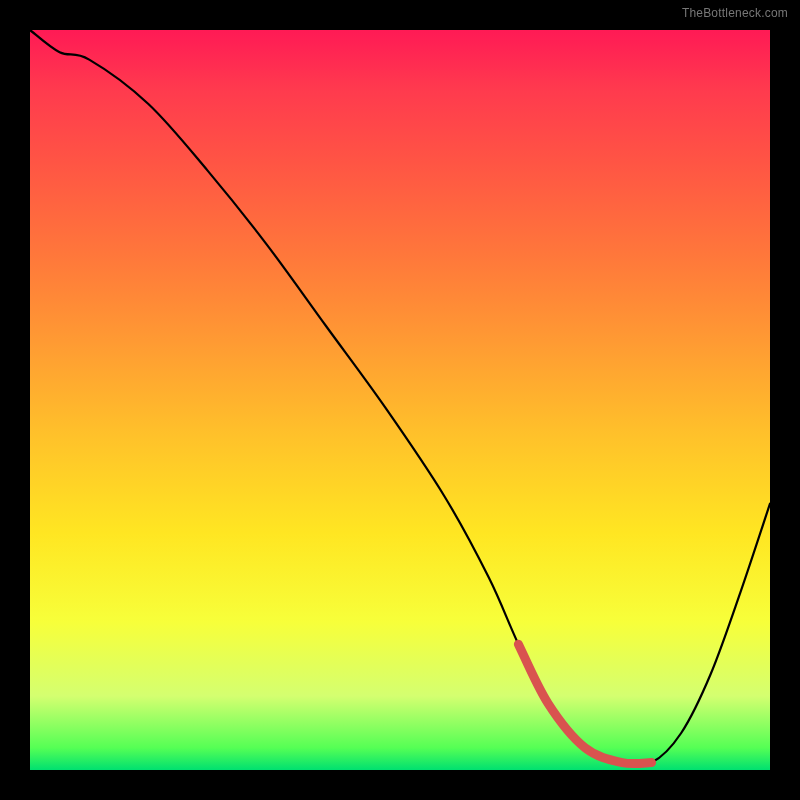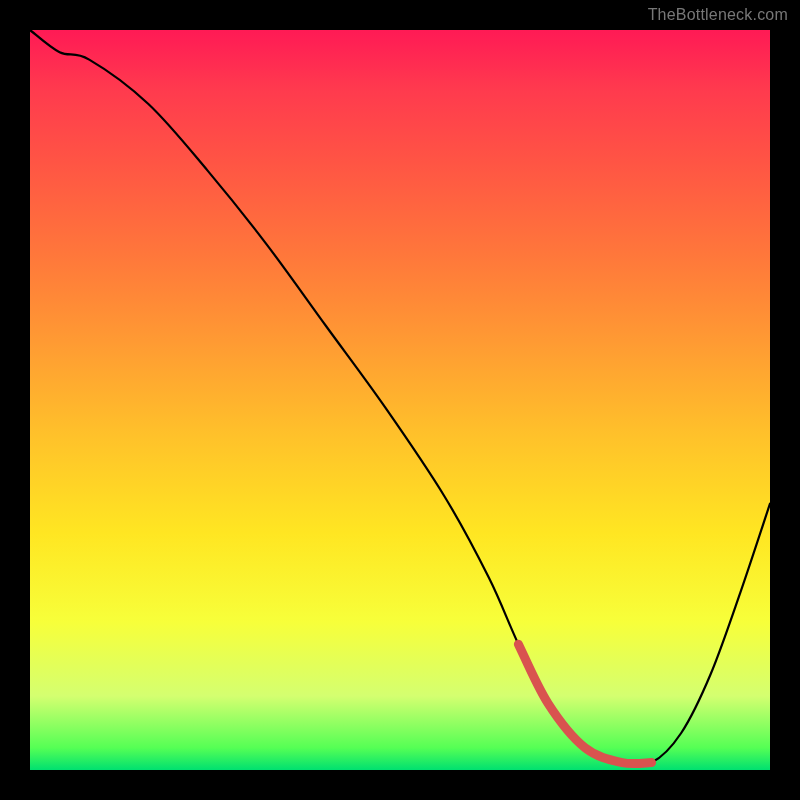--- a/index.html
+++ b/index.html
@@ -37,21 +37,21 @@
       #d4ff70 90%,
       #55ff55 97%,
       #00e070 100%
     );
   }
   .watermark {
     position: absolute;
     top: 6px;
     right: 12px;
     color: #777;
-    font-size: 16px;
+    font-size: 12px;
     font-weight: 500;
     letter-spacing: 0.2px;
     user-select: none;
   }
   svg.curve {
     position: absolute;
     left: 0;
     top: 0;
     width: 740px;
     height: 740px;

